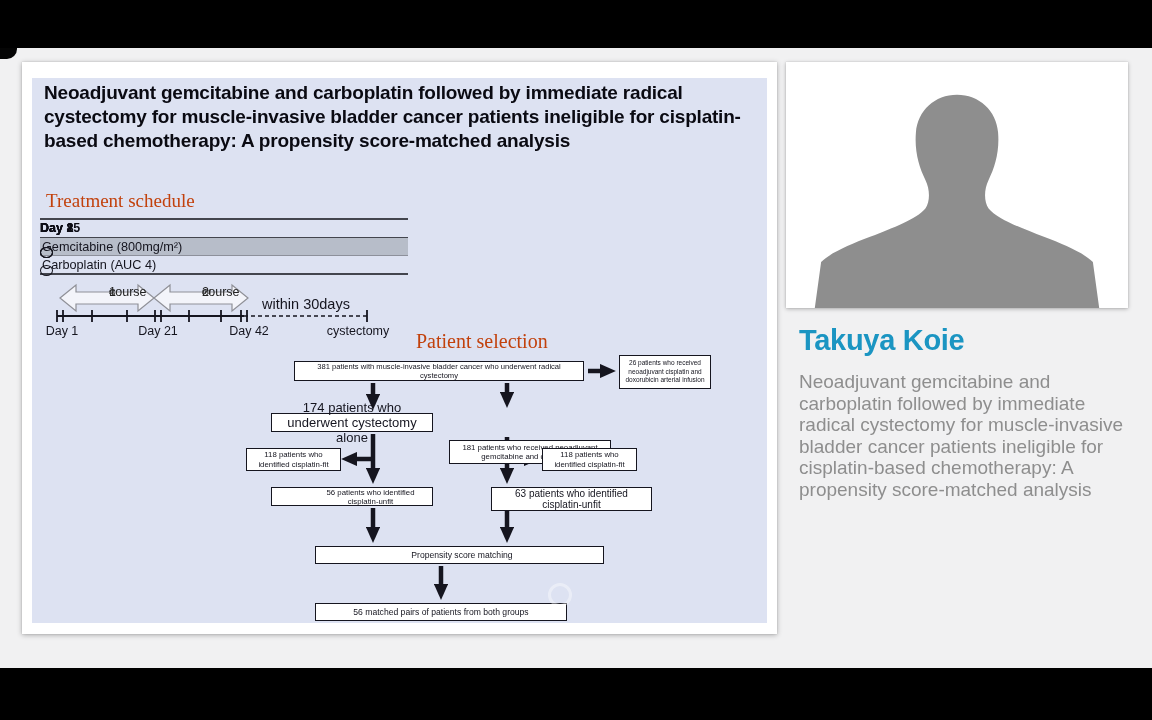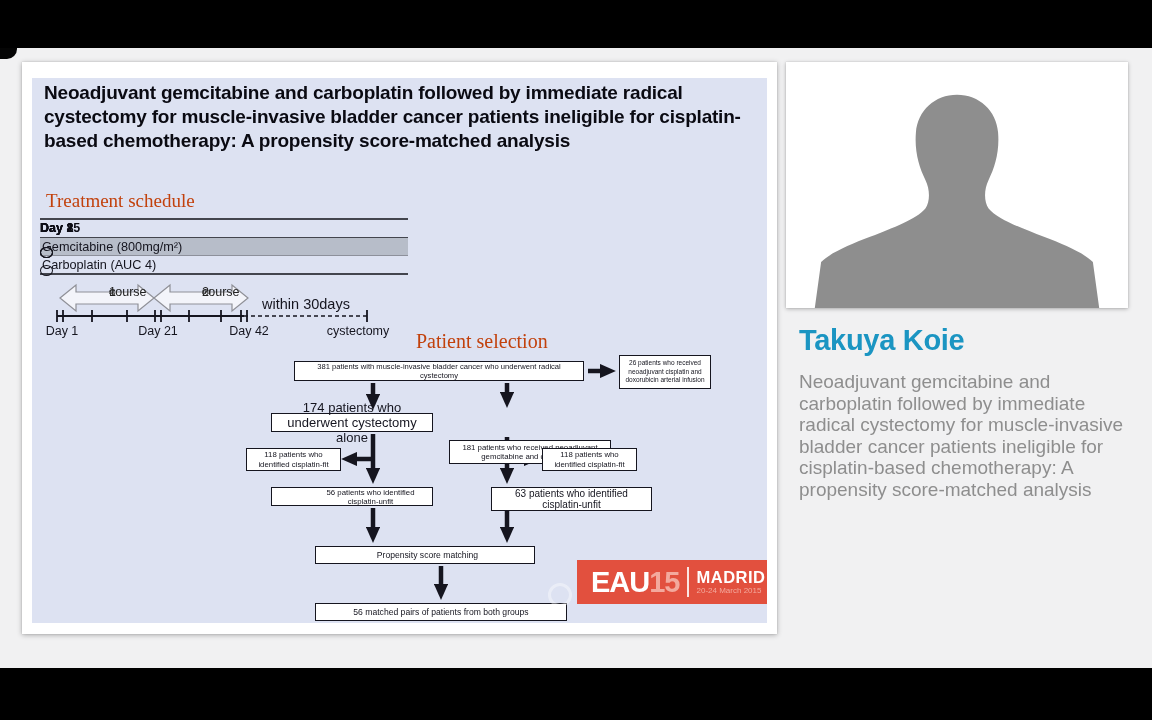--- a/index.html
+++ b/index.html
@@ -45,21 +45,21 @@
   .fbox{background:#fff;border:1px solid #15151f;display:flex;align-items:center;justify-content:center;
     text-align:center;color:#15151f;padding:1px 3px;box-sizing:border-box;}
   .b381{left:262px;top:283px;width:290px;height:20px;font-size:7.6px;}
   .b26{left:587px;top:277px;width:92px;height:34px;font-size:6.5px;line-height:8.5px;border-width:1.4px;}
   .b174{left:239px;top:335px;width:162px;height:19px;font-size:13px;}
   .b181{left:417px;top:333px;width:162px;height:24px;font-size:7.8px;line-height:9.5px;margin-top:29px;}
   .b118l{left:214px;top:370px;width:95px;height:23px;font-size:7.8px;line-height:9.5px;}
   .b118r{left:510px;top:370px;width:95px;height:23px;font-size:7.8px;line-height:9.5px;}
   .b56{left:239px;top:409px;width:162px;height:19px;font-size:7.8px;padding-left:40px;}
   .b63{left:417px;top:409px;width:161px;height:24px;font-size:10px;margin-left:42px;}
-  .bprop{left:283px;top:468px;width:220px;height:18px;font-size:8.6px;padding-left:8px;}
+  .bprop{left:283px;top:468px;width:289px;height:18px;font-size:8.6px;padding-left:8px;}
   .bmatch{left:283px;top:525px;width:252px;height:18px;font-size:8.6px;}
   
   .eau{left:545px;top:482px;width:190px;height:44px;background:#e2503e;display:flex;align-items:center;
     padding-left:14px;box-sizing:border-box;}
   .eau span{position:static;}
   .eau-org{font-size:29px;font-weight:bold;color:#fff;letter-spacing:-1px;}
   .eau-year{font-size:29px;font-weight:bold;color:#f3a99d;letter-spacing:-1px;}
   .eau-div{display:inline-block;width:2px;height:30px;background:rgba(255,255,255,.85);margin:0 8px 0 7px;}
   .eau-right{display:flex;flex-direction:column;line-height:1;}
   .eau-city{font-size:16.5px;font-weight:bold;color:#fff;letter-spacing:.5px;}
@@ -187,29 +187,20 @@
       <div class="fbox b181">181 patients who received neoadjuvant gemcitabine and carboplatin</div>
       <div class="fbox b118l">118 patients who identified cisplatin-fit</div>
       <div class="fbox b118r">118 patients who identified cisplatin-fit</div>
       <div class="fbox b56">56 patients who identified cisplatin-unfit</div>
       <div class="fbox b63">63 patients who identified cisplatin-unfit</div>
       <div class="fbox bprop">Propensity score matching</div>
       <div class="fbox bmatch">56 matched pairs of patients from both groups</div>
 
       <div class="watermark"></div>
 
-      <div class="eau" style="background: rgb(226, 80, 62);">
-        <span class="eau-org">EAU</span>
-        <span class="eau-year">15</span>
-        <span class="eau-div"></span>
-        <span class="eau-right">
-          <span class="eau-city">MADRID</span>
-          <span class="eau-dates">20-24 March 2015</span>
-        </span>
-      </div>
 
     </div>
   </div>
 
   <div class="photo-card">
     <svg viewBox="0 0 200 143">
       <path fill="#8e8e8e" d="M100 8 C 86 8, 75 18, 74 32 C 73 44, 76 54, 80 62 C 83 68, 83 76, 80 80
         C 74 87, 60 92, 45 98 C 32 103, 20 108, 14 114 L 10 143 L 190 143 L 186 114
         C 180 108, 168 103, 155 98 C 140 92, 126 87, 120 80 C 117 76, 117 68, 120 62
         C 124 54, 127 44, 126 32 C 125 18, 114 8, 100 8 Z"></path>

